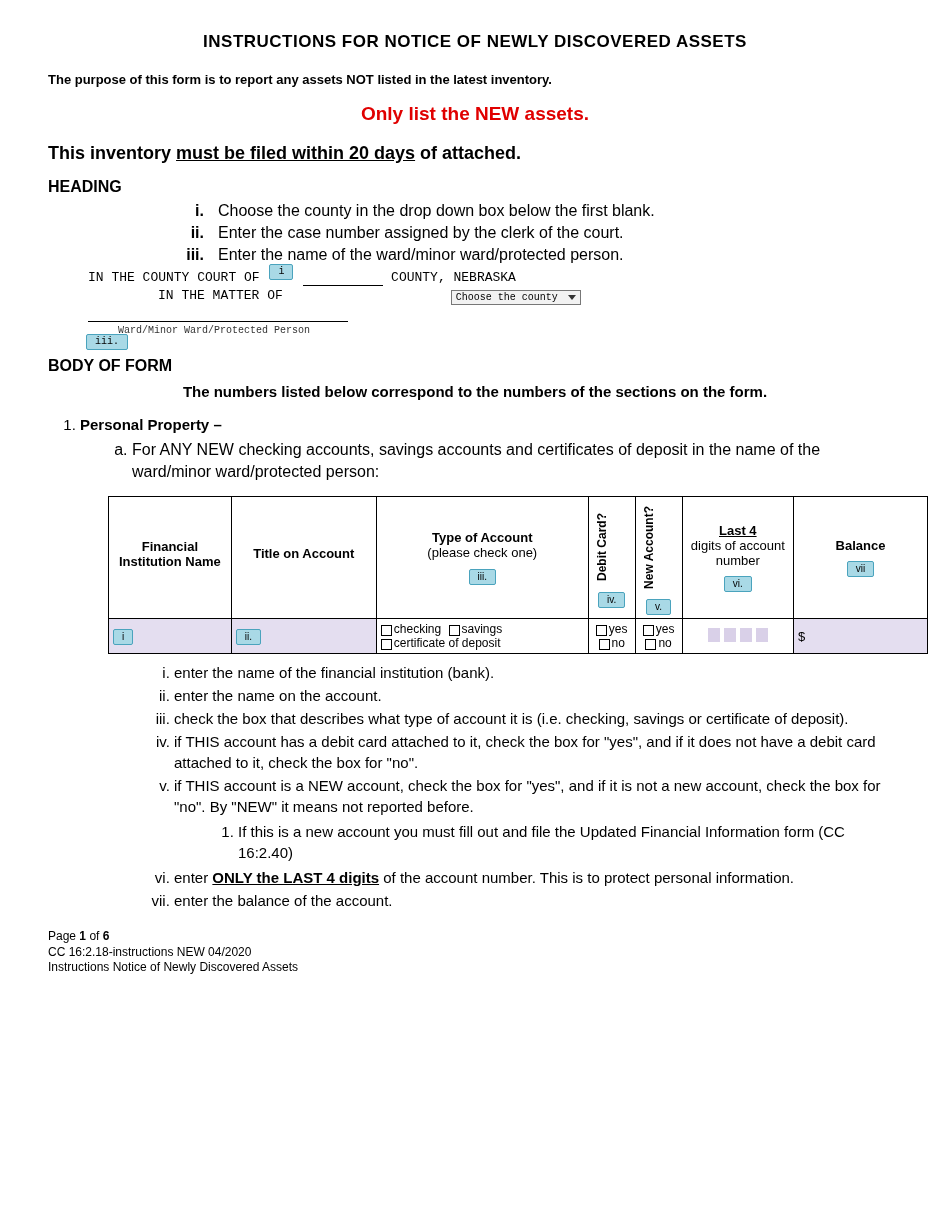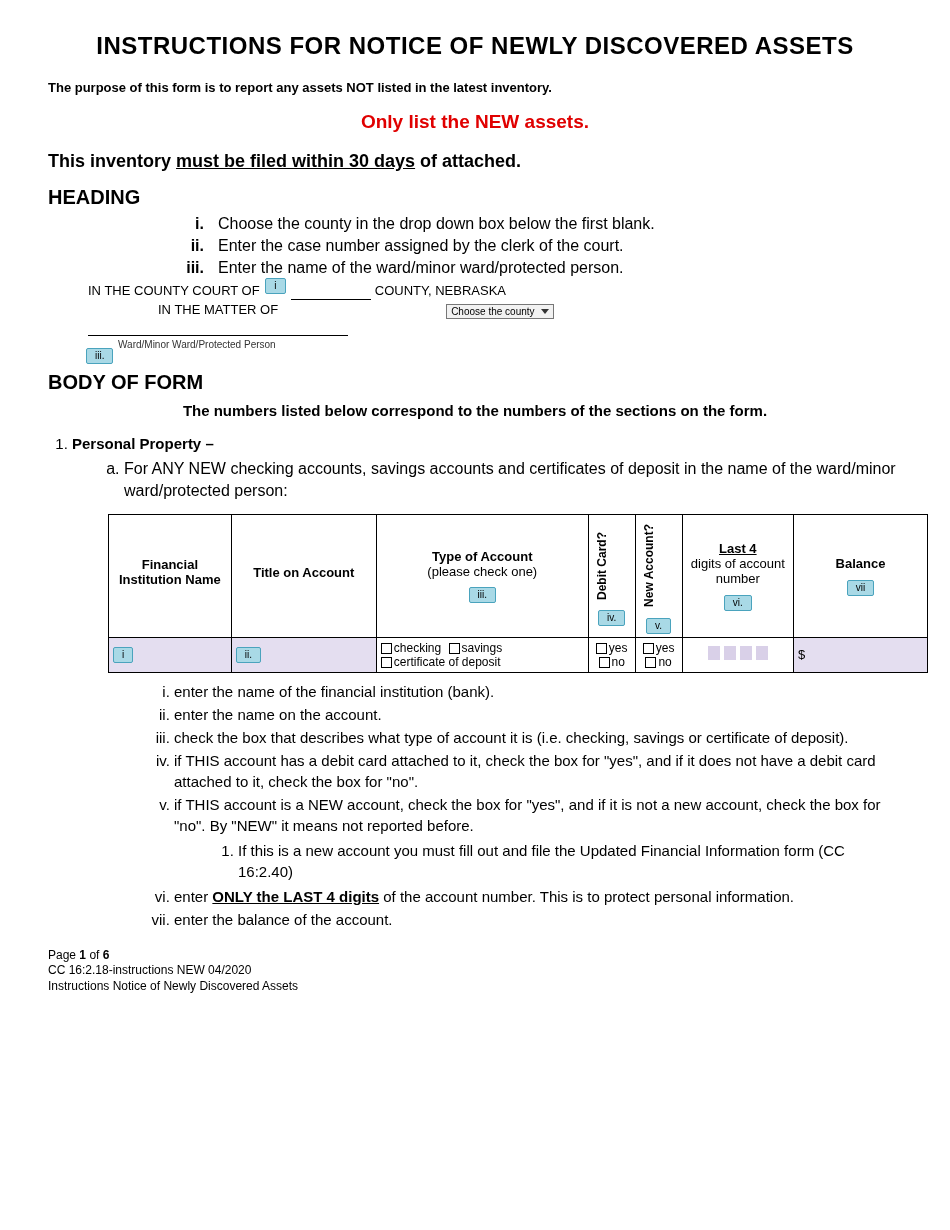--- a/index.html
+++ b/index.html
@@ -7,21 +7,21 @@
     font-family: Arial, sans-serif;
     margin: 0;
     padding: 32px 48px 24px 48px;
     width: 950px;
     background: #fff;
     color: #000;
     font-size: 14px;
   }
   h1 {
     text-align: center;
-    font-size: 24px;
+    font-size: 17px;
     margin: 0 0 20px 0;
     letter-spacing: 0.5px;
   }
   .purpose {
     font-size: 13px;
     font-weight: bold;
     margin: 6px 0 16px 0;
   }
   .red-note {
     color: #e00000;
@@ -30,21 +30,21 @@
     font-size: 19px;
     margin: 8px 0 18px 0;
   }
   .deadline {
     font-size: 18px;
     font-weight: bold;
     margin: 10px 0 14px 0;
   }
   .underline { text-decoration: underline; }
   h2.section {
-    font-size: 20px;
+    font-size: 16px;
     font-weight: bold;
     margin: 7px 0 6px 0;
   }
   ol.roman {
     list-style: none;
     padding-left: 130px;
     margin: 4px 0 6px 0;
   }
   ol.roman li {
     font-size: 16px;
@@ -66,20 +66,21 @@
     padding: 2px 8px;
     border-radius: 2px;
     line-height: 1;
     vertical-align: middle;
   }
   
   .illus {
     margin: 6px 0 6px 40px;
     font-size: 13px;
     position: relative;
+    font-family: Liberation Mono, monospace;
   }
   .illus .row { margin: 2px 0; }
   .county-line {
     margin-left: 180px;
   }
   .blank {
     display: inline-block;
     border-bottom: 1px solid #000;
     vertical-align: bottom;
   }
@@ -111,21 +112,21 @@
     top: 64px;
   }
   .ward-line { margin-left: 60px; margin-top: 6px; }
   
   .sectnote {
     font-size: 15px;
     font-weight: bold;
     margin: 8px 0 16px 0;
     text-align: center;
   }
-  ol.num { padding-left: 24px; margin: 0; }
+  ol.num { padding-left: 24px; margin: 8px; }
   ol.num > li { font-size: 15px; margin-bottom: 6px; }
   ol.num > li > .lbl { font-weight: bold; }
   ol.alpha { list-style: lower-alpha; padding-left: 52px; margin: 6px 0; }
   ol.alpha > li { font-size: 16px; line-height: 1.4; }
   
   table.accounts {
     border-collapse: collapse;
     width: 820px;
     margin: 12px 0 8px 60px;
     font-size: 13px;
@@ -173,21 +174,21 @@
 </head>
 <body>
 
 <h1>INSTRUCTIONS FOR NOTICE OF NEWLY DISCOVERED ASSETS</h1>
 
 <p class="purpose">The purpose of this form is to report any assets NOT listed in the latest inventory.</p>
 
 <p class="red-note">Only list the NEW assets.</p>
 
 <p class="deadline">
-  <span>This inventory </span><span class="underline">must be filed within 30 days</span><span> of attached.</span>
+  <span>This inventory </span><span class="underline">must be filed within 20 days</span><span> of attached.</span>
 </p>
 
 <h2 class="section">HEADING</h2>
 
 <ol class="roman">
   <li><span class="rn">i.</span><span>Choose the county in the drop down box below the first blank.</span></li>
   <li><span class="rn">ii.</span><span>Enter the case number assigned by the clerk of the court.</span></li>
   <li><span class="rn">iii.</span><span>Enter the name of the ward/minor ward/protected person.</span></li>
 </ol>
 

